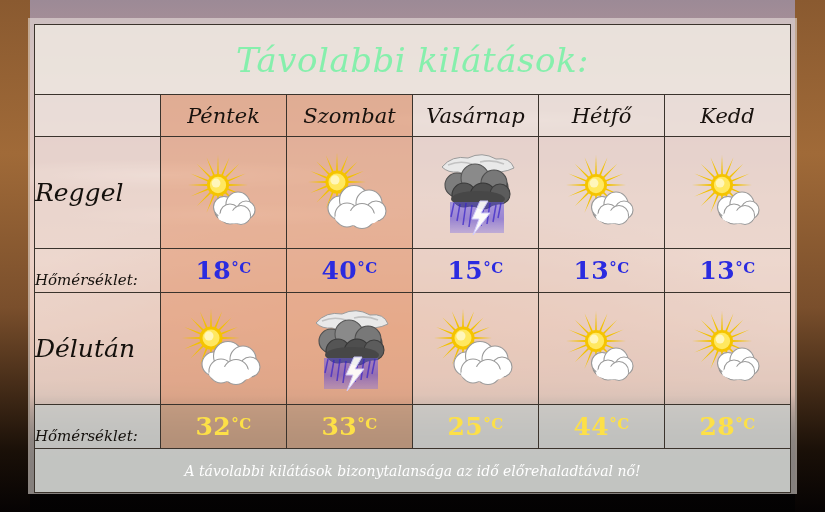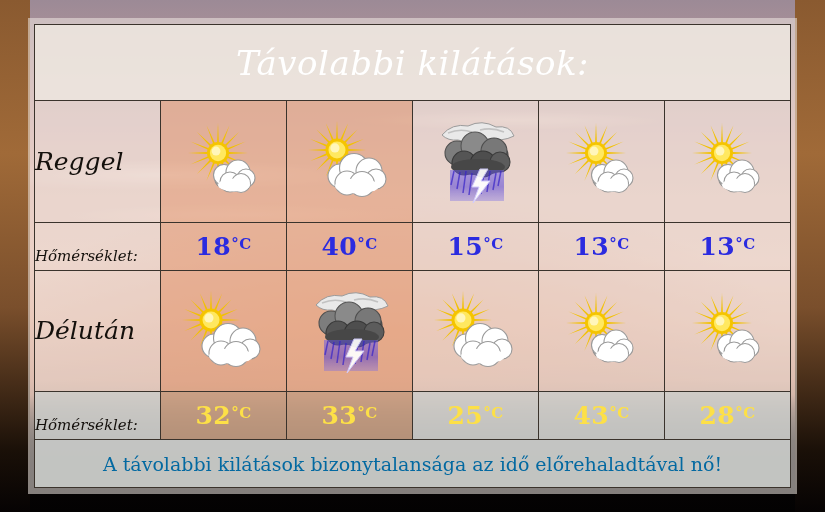--- a/index.html
+++ b/index.html
@@ -94,21 +94,21 @@
 
   
   #title-cell {
     height: 70px;
     background: rgba(238,231,224,0.86);
   }
   #title-text {
     font-family: "DejaVu Serif", serif;
     font-style: italic;
     font-size: 34px;
-    color: #ffffff;
+    color: #86efac;
     letter-spacing: 0.5px;
   }
 
   
   .hdr-row td { height: 42px; }
   .day-name {
     font-family: "DejaVu Serif", serif;
     font-style: italic;
     font-size: 21px;
     color: #17110d;
@@ -150,41 +150,50 @@
     letter-spacing: 0.5px;
   }
   .temp.cold { color: #2b2be0; }
   .temp.hot  { color: #fde047; }
   .temp .deg { font-size: 15px; vertical-align: 6px; }
 
   
   #footer-cell { height: 44px; background: rgba(203,205,203,0.88); }
   #footer-text {
     font-family: "DejaVu Serif", serif;
-    font-size: 19px;
-    color: #0369a1;
+    font-style: italic;
+    font-size: 14px;
+    color: #ffffff;
   }
 </style>
 </head>
 <body>
 
 <div id="scene"></div>
 <div id="frame-left"></div>
 <div id="frame-right"></div>
 
 <div id="card">
   <table id="forecast-table">
 
     <tbody>
         <tr>
       <td id="title-cell" colspan="6">
         <span id="title-text">Távolabbi kilátások:</span>
       </td>
     </tr>
 
+    <tr class="hdr-row">
+      <td class="label-col wash"></td>
+      <td class="wash-hot"><span class="day-name">Péntek</span></td>
+      <td class="wash-hot"><span class="day-name">Szombat</span></td>
+      <td class="wash"><span class="day-name">Vasárnap</span></td>
+      <td class="wash"><span class="day-name">Hétfő</span></td>
+      <td class="wash"><span class="day-name">Kedd</span></td>
+    </tr>
 
     <tr class="icon-row">
       <td class="label-col wash-clear">
         <span class="row-label">Reggel</span>
       </td>
       <td class="wash-clear-hot">
             <div class="icon-wrap">
     <svg viewBox="0 0 92 92" xmlns="http://www.w3.org/2000/svg">
 
   <g>
@@ -628,21 +637,21 @@
           </td>
     </tr>
 
     <tr class="temp-row">
       <td class="label-col wash-gray">
         <span class="row-label small">Hőmérséklet:</span>
       </td>
       <td class="wash-gray-hot"><span class="temp hot"><span>32</span><span class="deg">°C</span></span></td>
       <td class="wash-gray-hot"><span class="temp hot"><span>33</span><span class="deg">°C</span></span></td>
       <td class="wash-gray"><span class="temp hot"><span>25</span><span class="deg">°C</span></span></td>
-      <td class="wash-gray"><span class="temp hot"><span>43</span><span class="deg">°C</span></span></td>
+      <td class="wash-gray"><span class="temp hot"><span>44</span><span class="deg">°C</span></span></td>
       <td class="wash-gray"><span class="temp hot"><span>28</span><span class="deg">°C</span></span></td>
     </tr>
 
     <tr>
       <td id="footer-cell" colspan="6">
         <span id="footer-text">A távolabbi kilátások bizonytalansága az idő előrehaladtával nő!</span>
       </td>
     </tr>
 
   </tbody>

